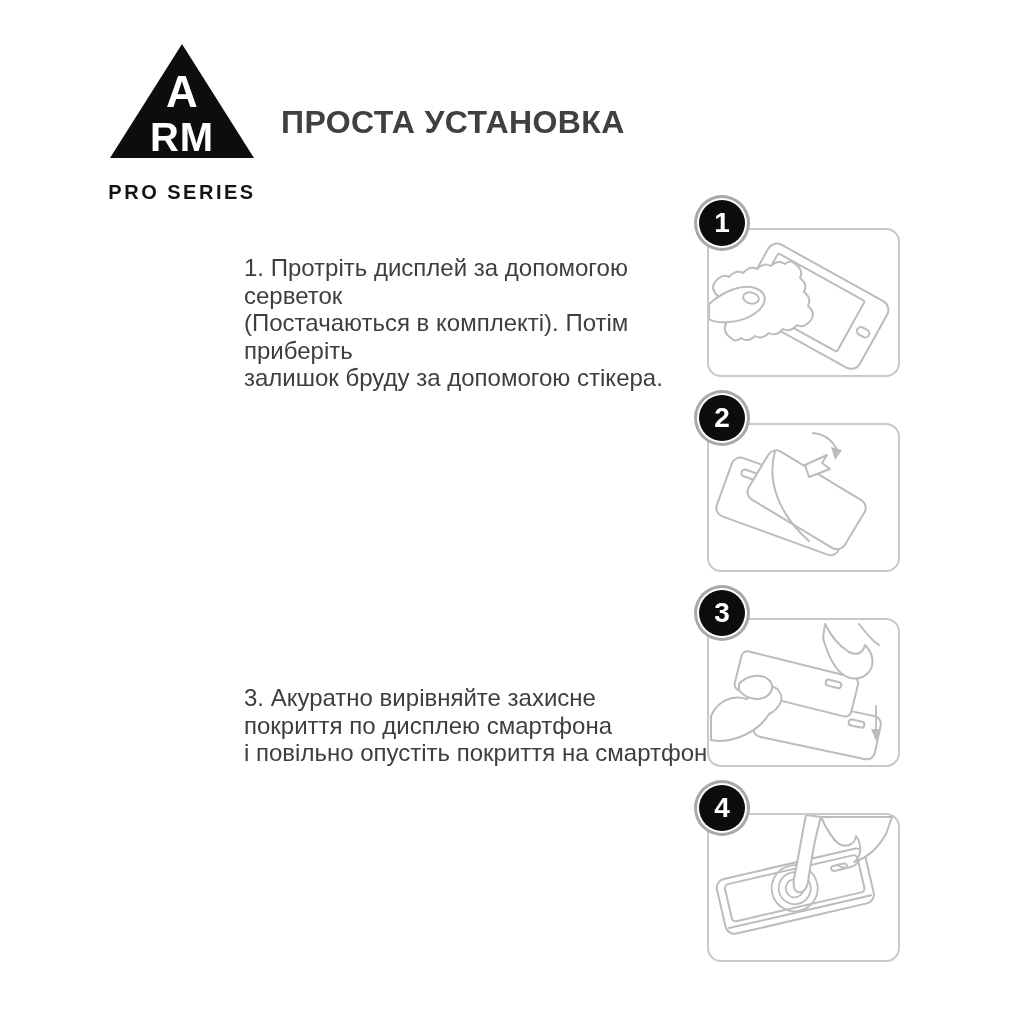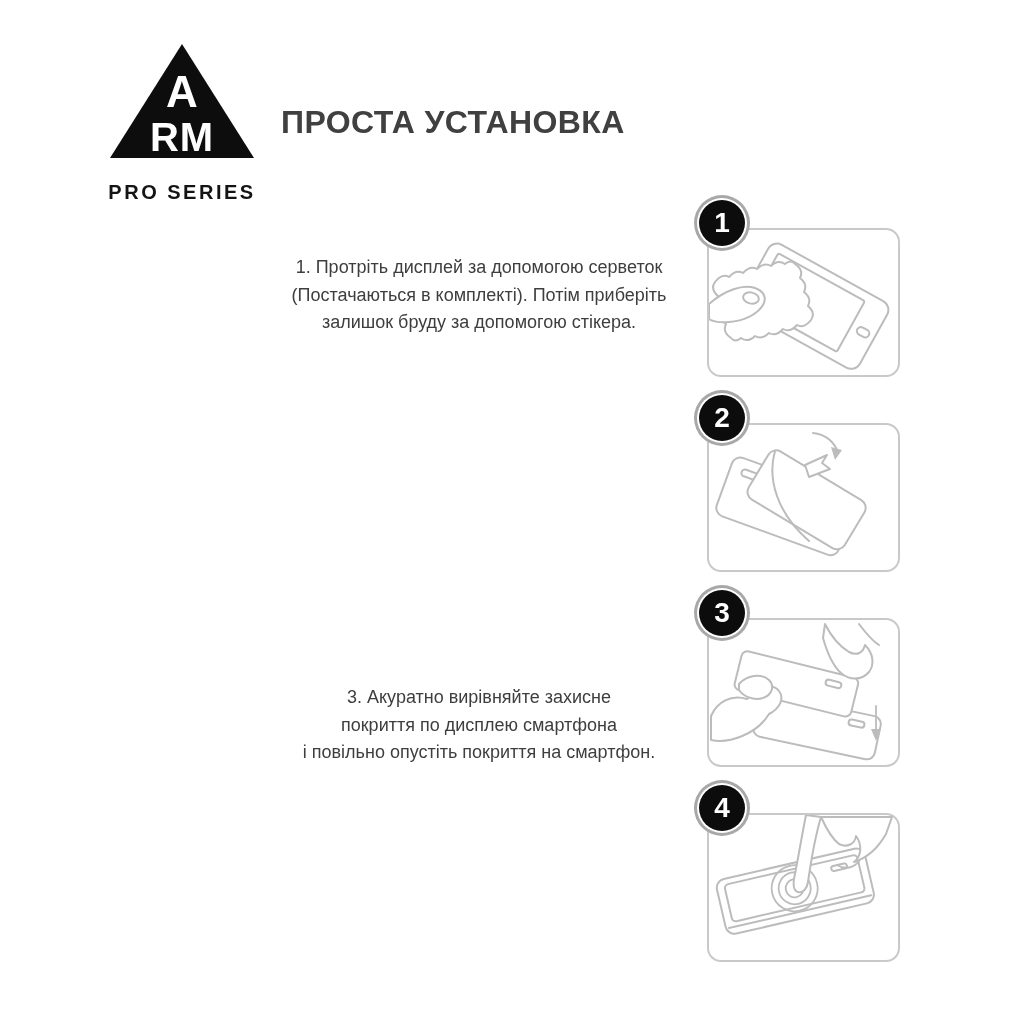--- a/index.html
+++ b/index.html
@@ -1,20 +1,20 @@
 <!DOCTYPE html>
 <html><head>
 <meta charset="utf-8">
 <style>
   html,body{margin:0;padding:0;}
   body{width:1024px;height:1024px;background:#ffffff;font-family:"Liberation Sans",sans-serif;position:relative;overflow:hidden;}
   .abs{position:absolute;}
   .page{position:absolute;left:0;top:0;width:1024px;height:1024px;background:#fff;}
   .title{left:281px;top:104px;font-size:32px;font-weight:bold;color:#404040;letter-spacing:0.4px;white-space:nowrap;}
-  .step-text{left:244px;width:470px;font-size:18px;line-height:27.5px;color:#3e3e3e;white-space:pre-line;text-align:center;}
+  .step-text{left:244px;width:470px;font-size:24px;line-height:27.5px;color:#3e3e3e;white-space:pre-line;}
   .frame{left:707px;width:189px;height:145px;border:2px solid #c9c9c9;border-radius:14px;background:#fff;}
   .frame svg{display:block;}
   .badge{left:699px;width:46px;height:46px;border-radius:50%;background:#0c0c0c;
          box-shadow:0 0 0 2px #ffffff,0 0 0 5px #a8a8a8;
          color:#ffffff;font-size:28px;font-weight:bold;
          display:flex;align-items:center;justify-content:center;z-index:3;}
   .logo-sub{left:104px;top:161px;width:156px;text-align:center;font-size:20px;font-weight:bold;
             letter-spacing:2.5px;color:#141414;white-space:nowrap;margin-top:20px;}
   .art{stroke:#bcbcbc;stroke-width:2;fill:none;stroke-linecap:round;stroke-linejoin:round;}
 </style>

